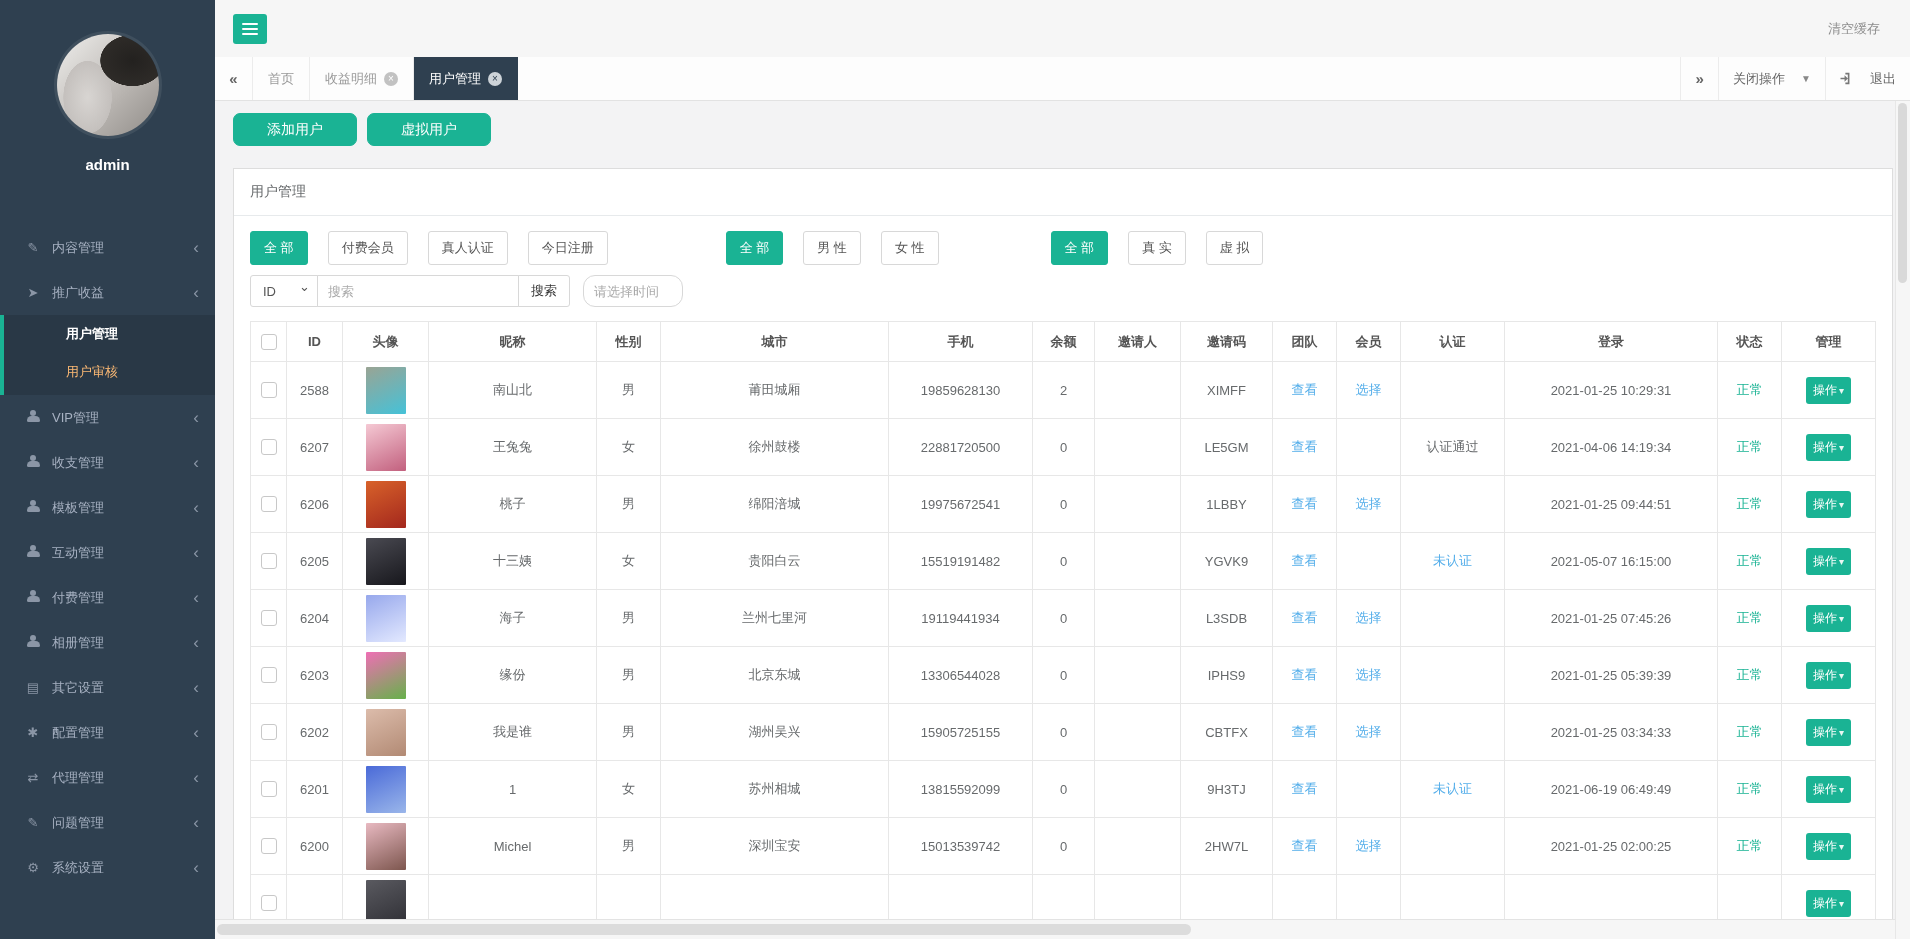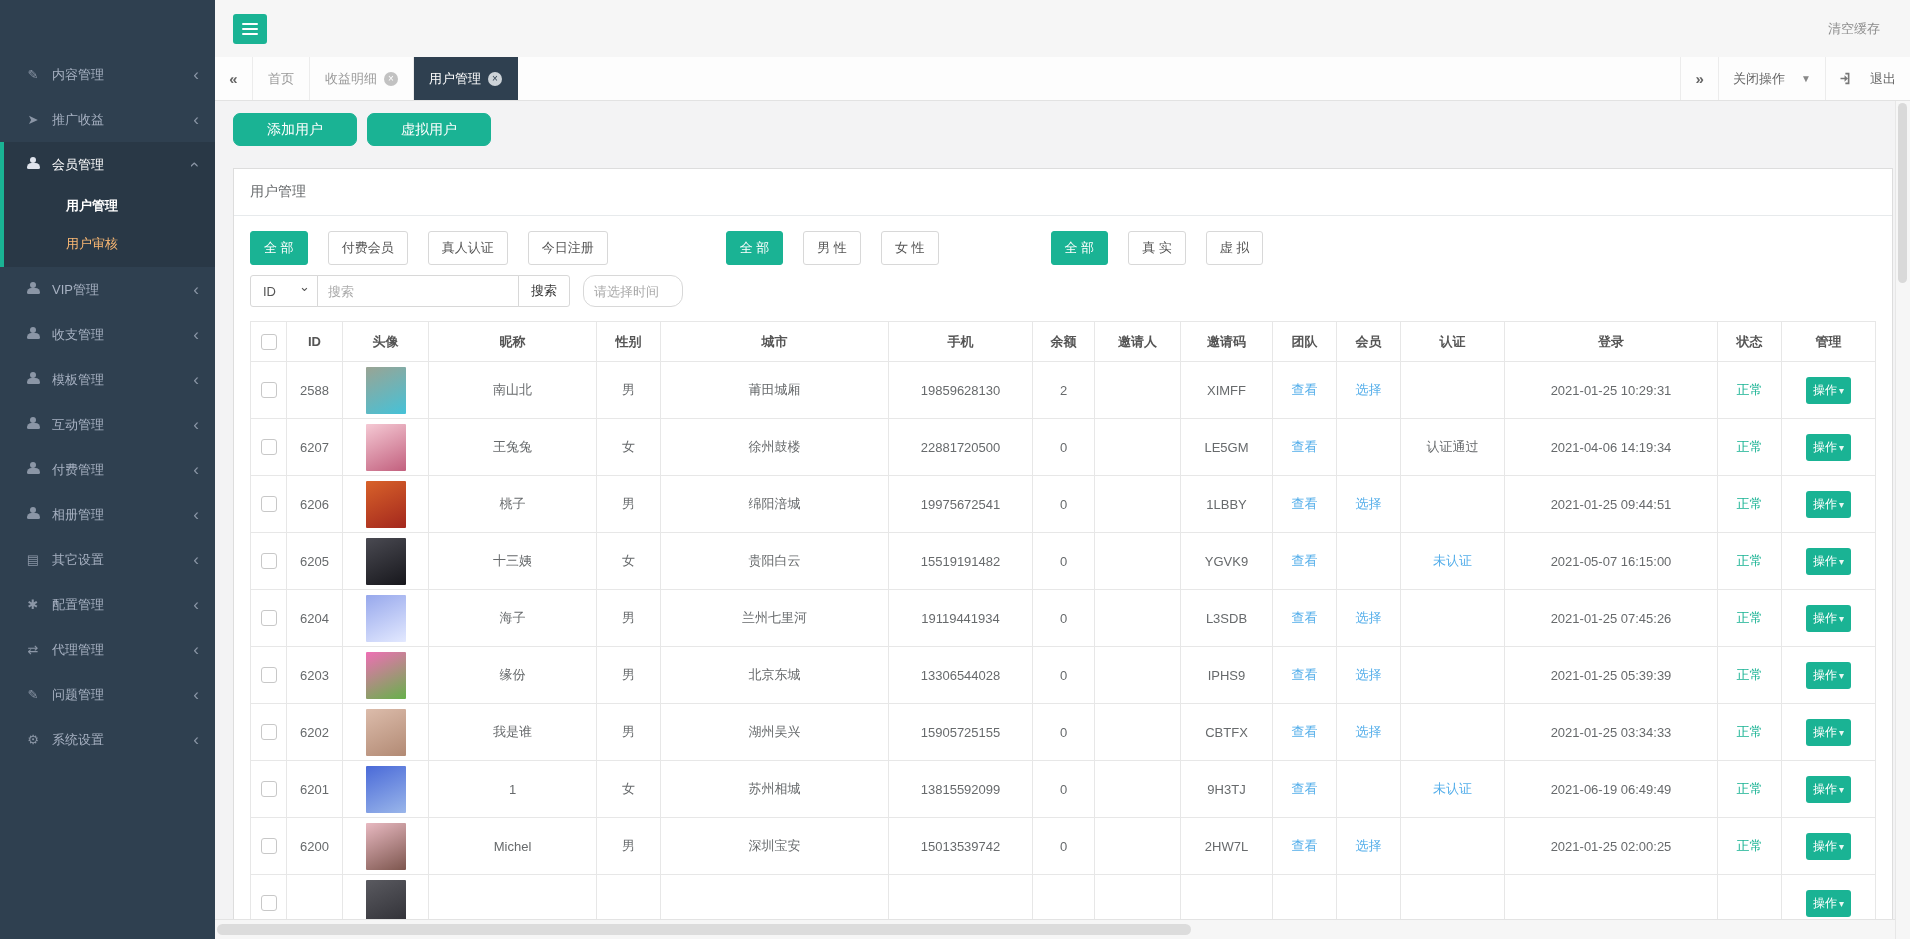--- a/index.html
+++ b/index.html
@@ -95,41 +95,40 @@
   .vscrollbar{position:absolute; right:0; top:101px; bottom:0; width:15px; background:#f6f6f6; border-left:1px solid #e7e7e7; z-index:2;}
   .vscrollbar .thumb{position:absolute; left:2px; top:2px; width:9px; height:180px; border-radius:5px; background:#d9d9d9;}
   .logout-svg{width:14px; height:13px;}
 </style>
 </head>
 <body>
 
 <div class="app">
 
   <aside class="sidebar">
+    <div class="profile">
+      <div class="avatar"></div>
+      <div class="username">admin</div>
+    </div>
     <nav id="side-menu">
         <div class="menu-group">
           <a class="menu-item">
             <span class="mi-icon">✎</span>
             <span class="mi-label">内容管理</span>
             <span class="mi-chevron">‹</span>
           </a>
         </div>
         <div class="menu-group">
           <a class="menu-item">
             <span class="mi-icon">➤</span>
             <span class="mi-label">推广收益</span>
             <span class="mi-chevron">‹</span>
           </a>
         </div>
         <div class="menu-group active">
-          <a class="menu-item">
-            <span class="mi-icon"><span class="icon-user"></span></span>
-            <span class="mi-label">会员管理</span>
-            <span class="mi-chevron down">‹</span>
-          </a>
           <div class="submenu">
             <a class="sub-item active">用户管理</a>
             <a class="sub-item">用户审核</a>
           </div>
         </div>
         <div class="menu-group">
           <a class="menu-item">
             <span class="mi-icon"><span class="icon-user"></span></span>
             <span class="mi-label">VIP管理</span>
             <span class="mi-chevron">‹</span>

